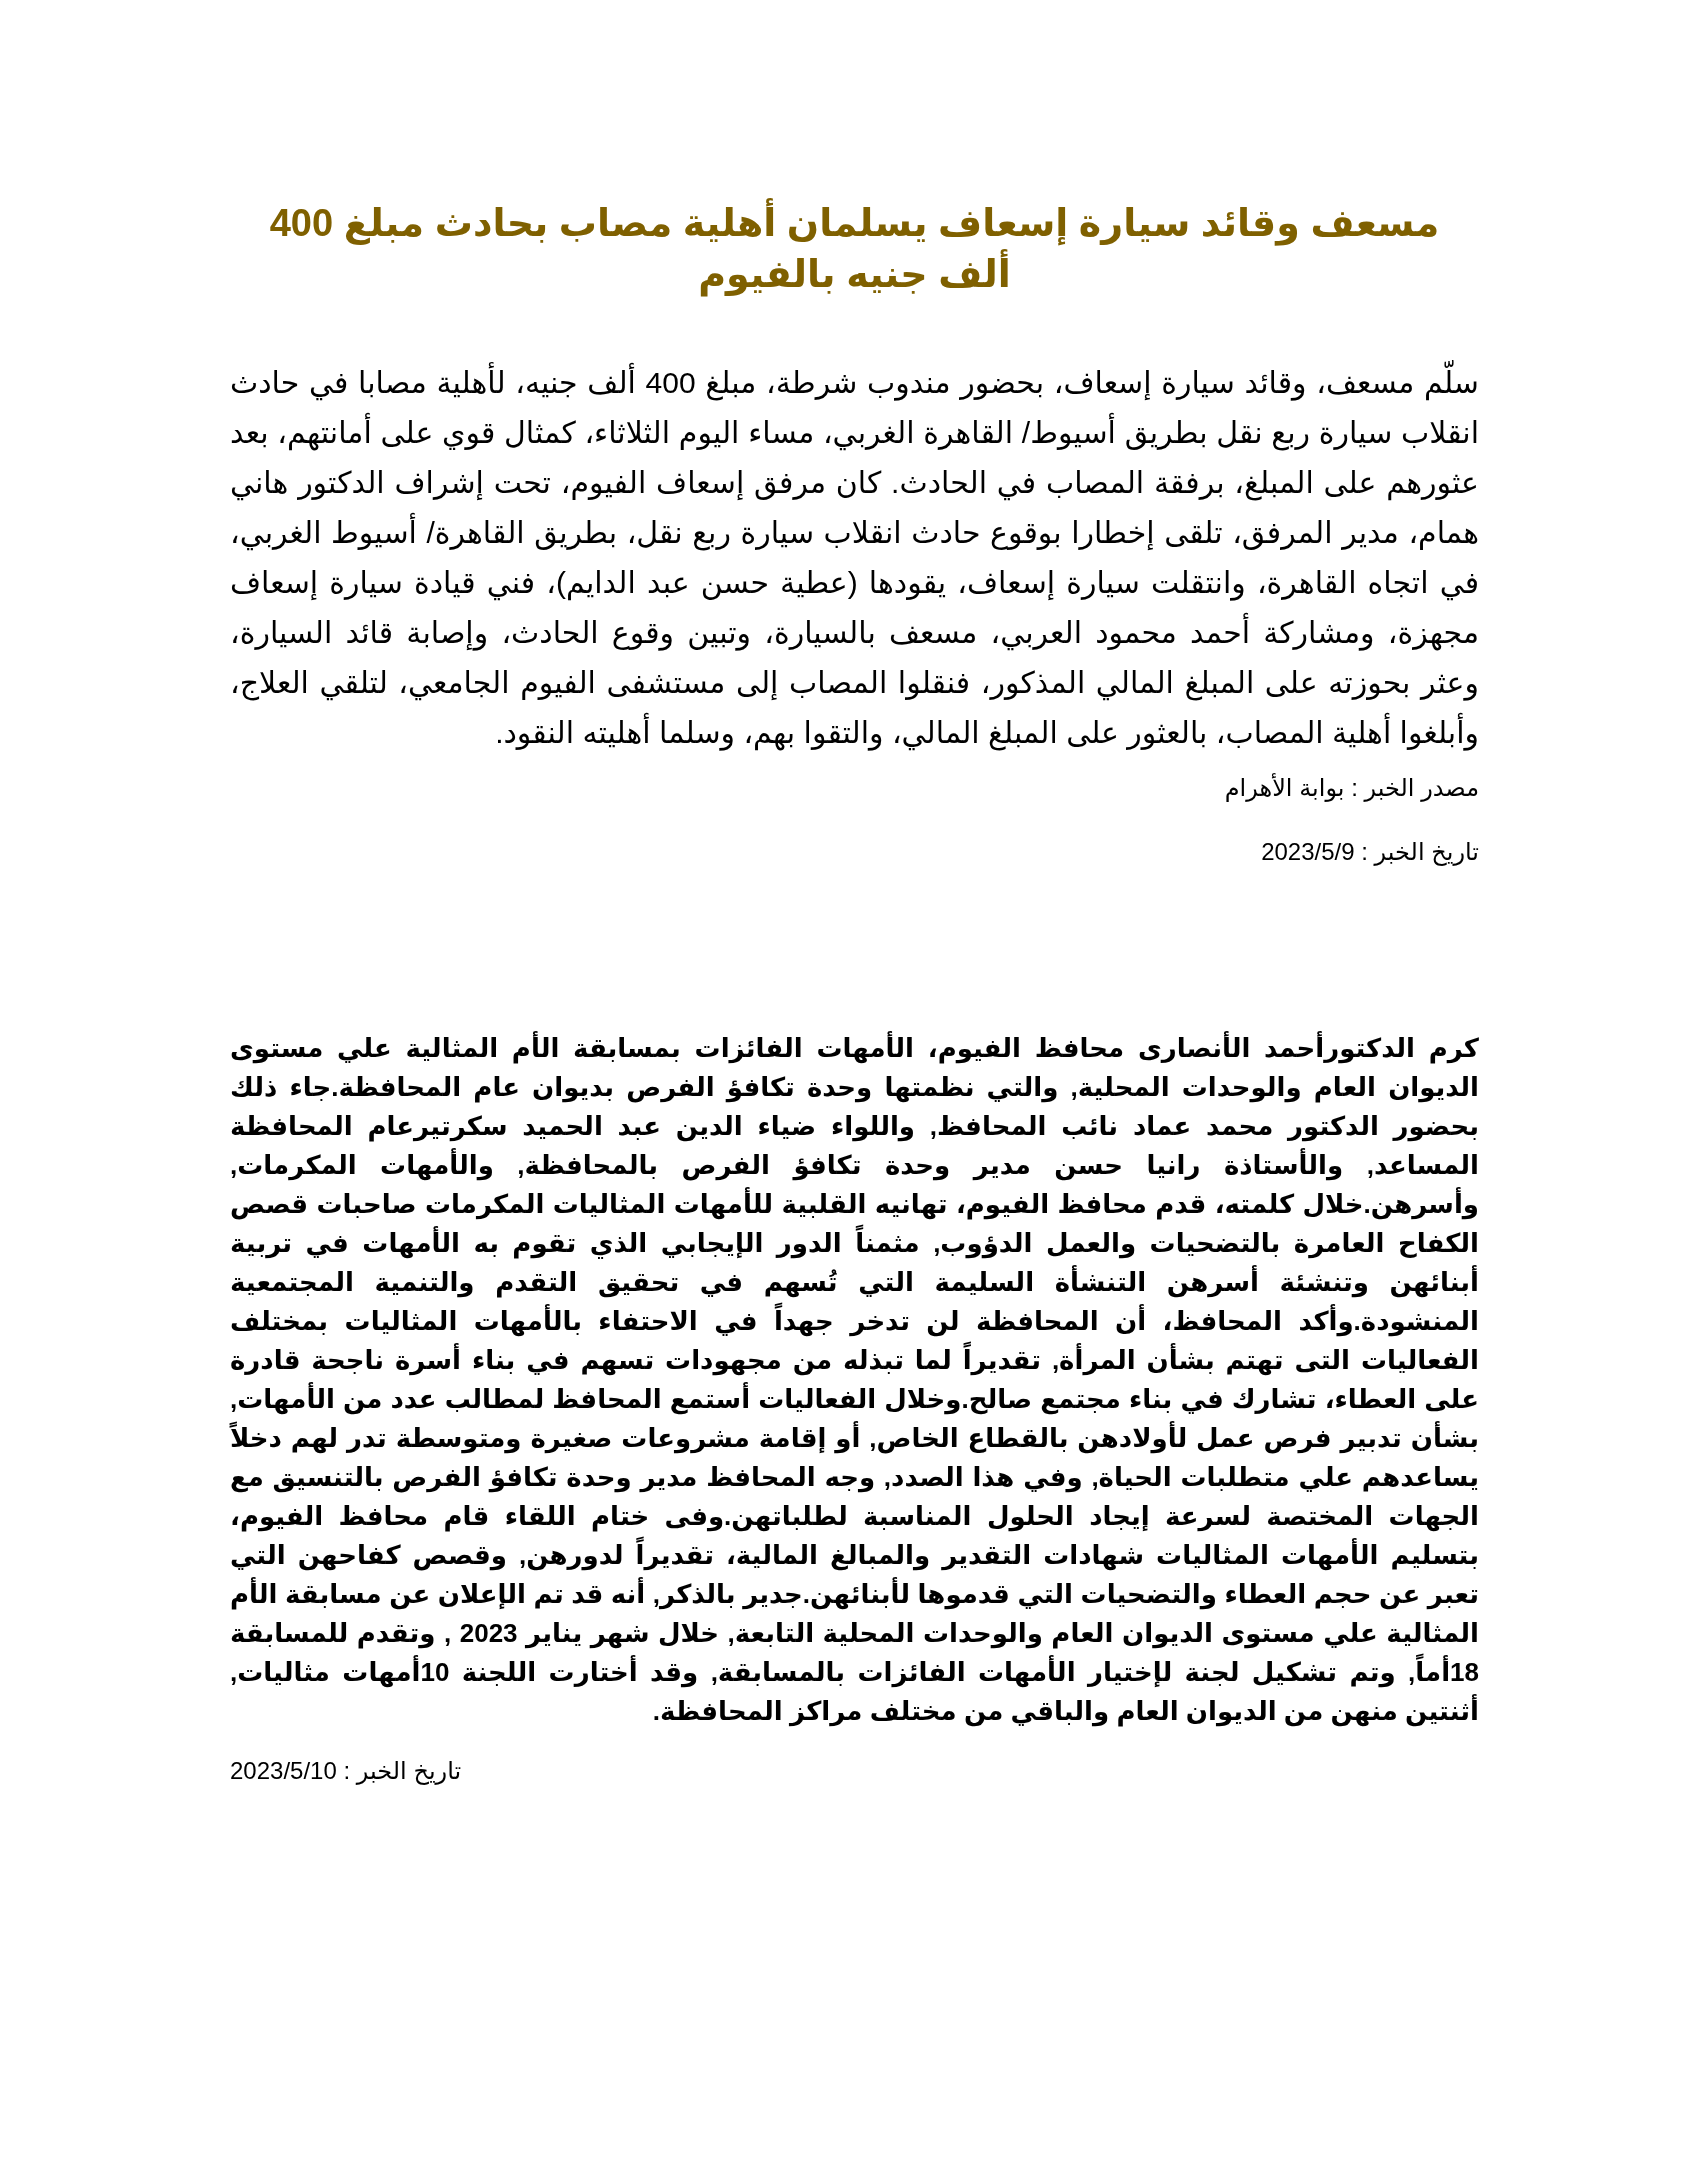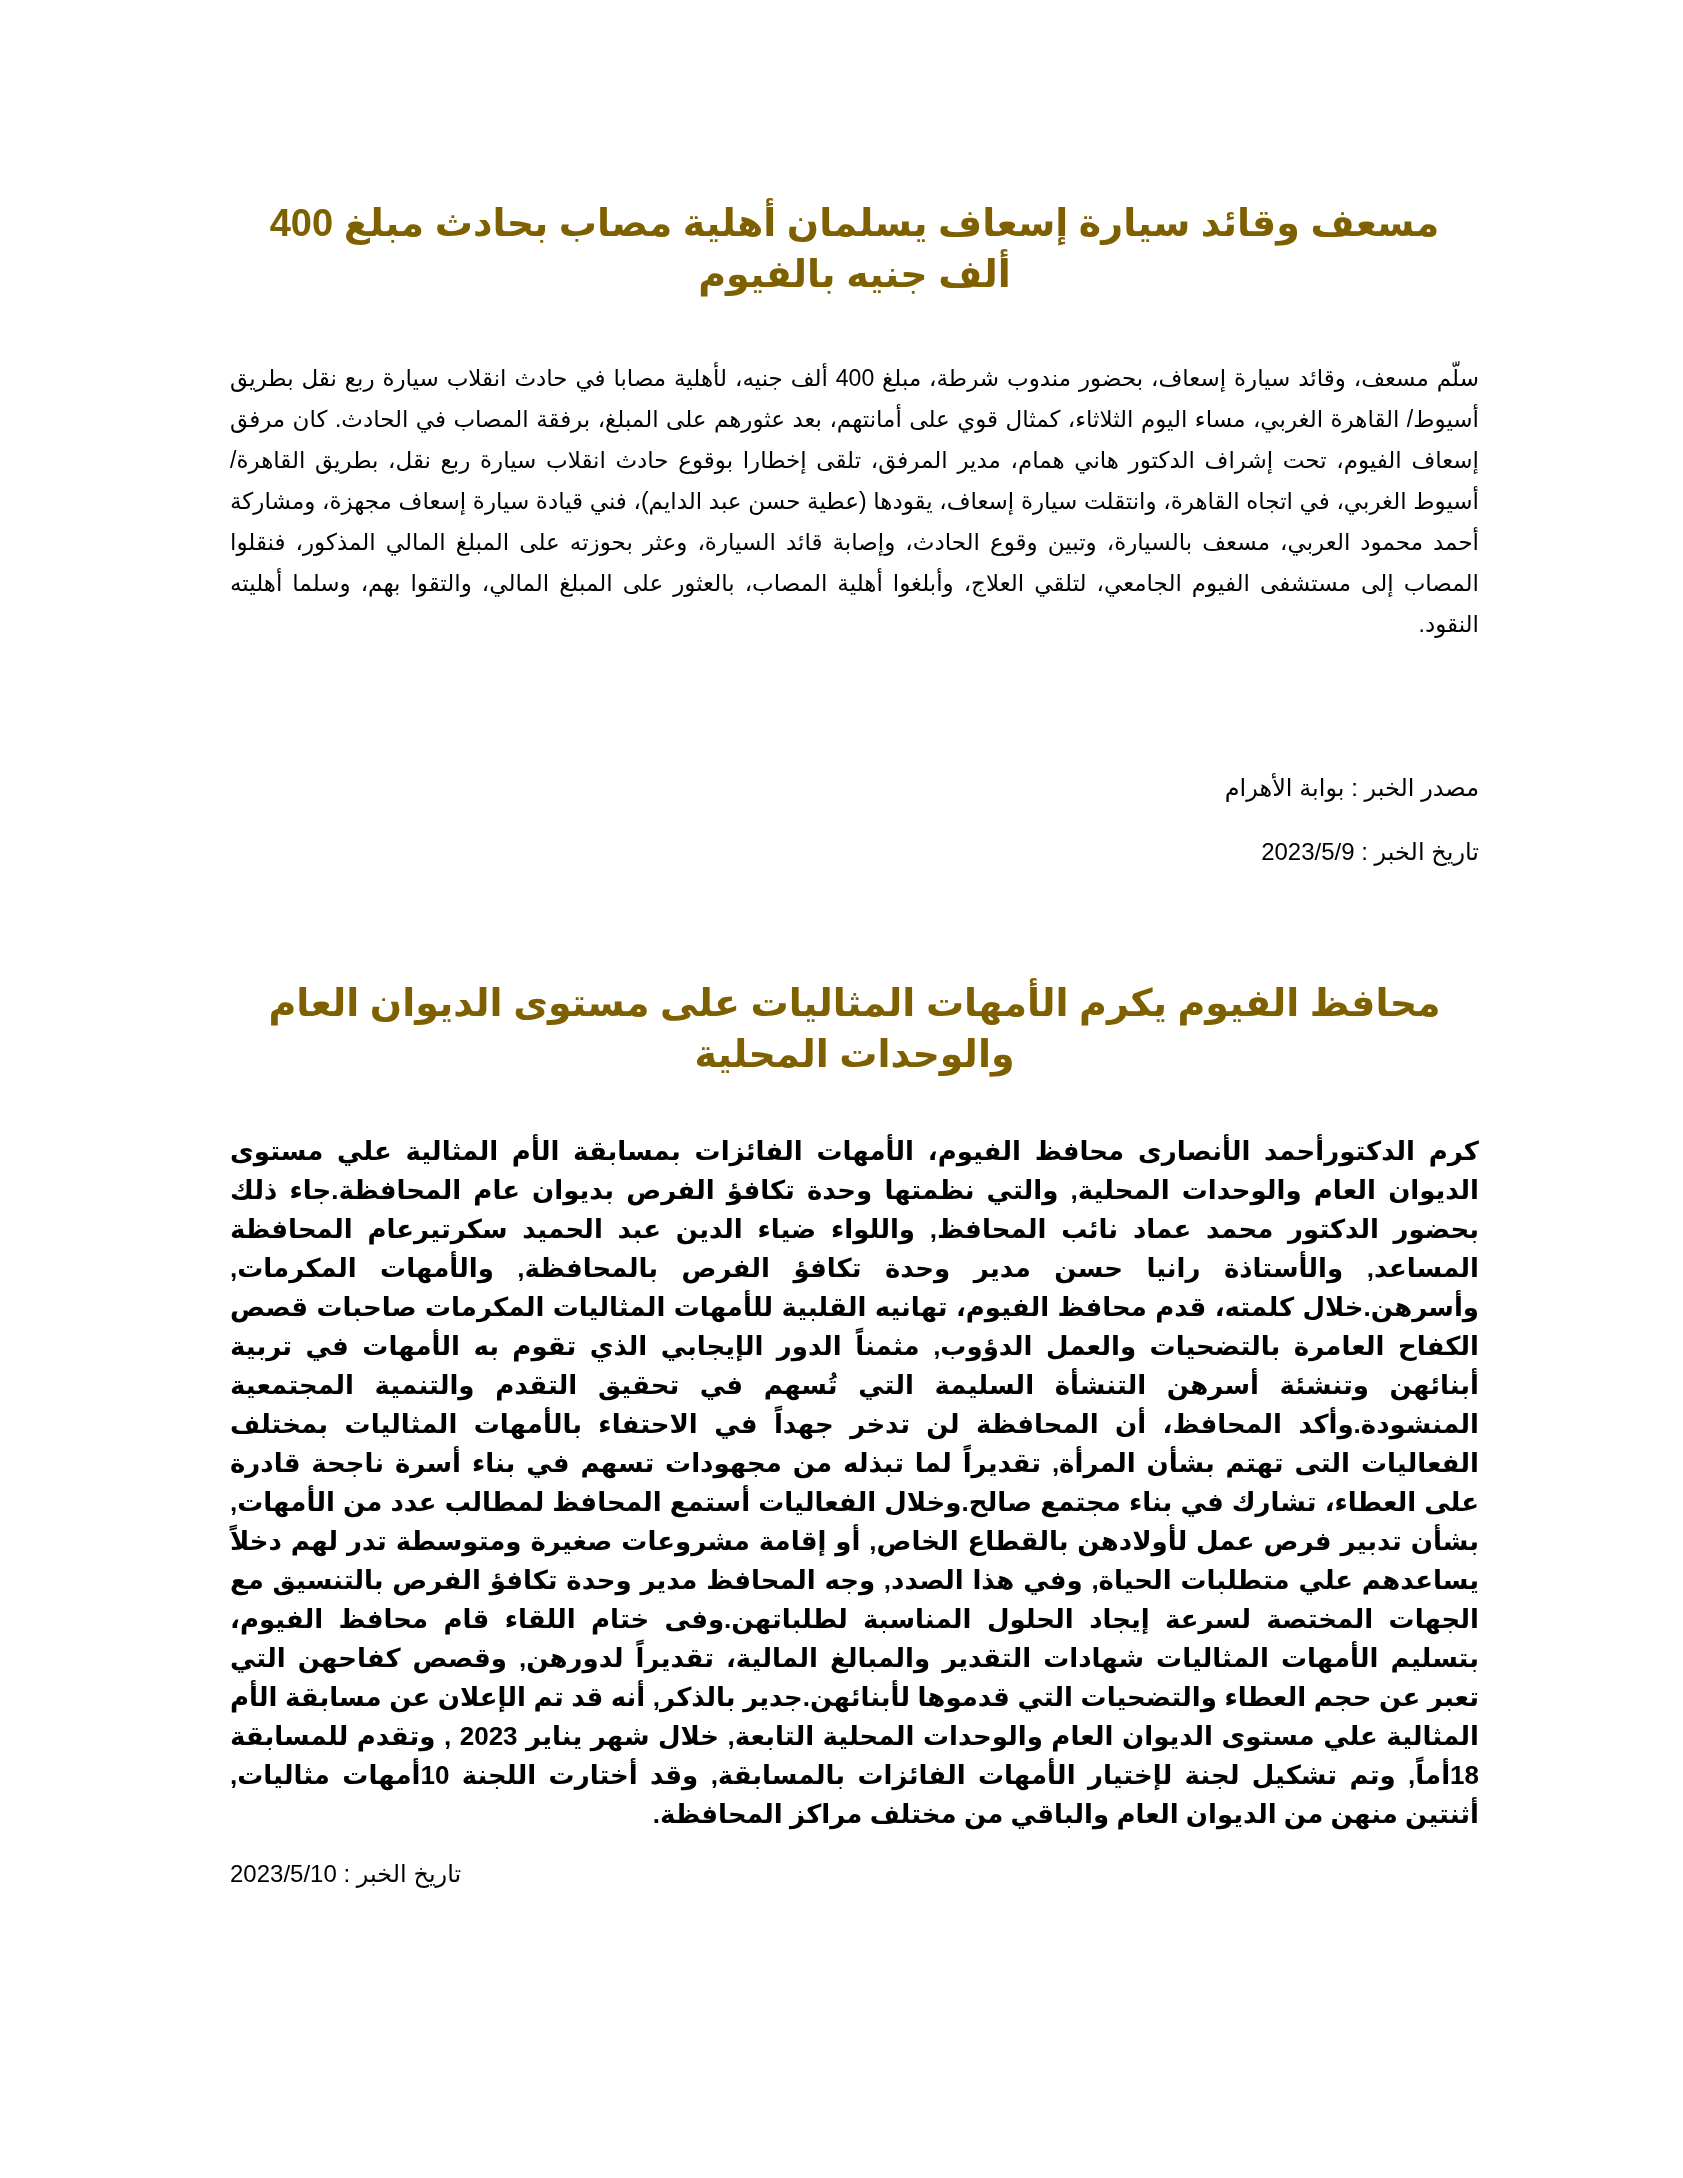--- a/index.html
+++ b/index.html
@@ -32,22 +32,22 @@
       font-weight: bold;
       font-size: 38px;
       line-height: 51px;
       text-align: center;
       color: #7f6000;
       margin: 0;
       padding: 0 20px;
       letter-spacing: -0.3px;
     }
     .body-text {
-      font-size: 23px;
-      line-height: 41px;
+      font-size: 30px;
+      line-height: 50px;
       text-align: justify;
       text-align-last: right;
       margin: 0;
       direction: rtl;
       letter-spacing: -0.2px;
     }
     .body-text.bold {
       font-weight: bold;
       font-size: 26px;
       line-height: 39px;
@@ -93,21 +93,20 @@
       <span class="meta-value">بوابة الأهرام</span>
     </p>
     <p class="meta-line date">
       <span class="meta-label">تاريخ الخبر</span>
       <span class="meta-sep">:</span>
       <span class="meta-value num">2023/5/9</span>
     </p>
   </section>
 
   <section class="article" id="article-2">
-    <h1 class="title">محافظ الفيوم يكرم الأمهات المثاليات على مستوى الديوان العام والوحدات المحلية</h1>
     <p class="body-text bold">كرم الدكتورأحمد الأنصارى محافظ الفيوم، الأمهات الفائزات بمسابقة الأم المثالية علي مستوى الديوان العام والوحدات المحلية, والتي نظمتها وحدة تكافؤ الفرص بديوان عام المحافظة.جاء ذلك بحضور الدكتور محمد عماد نائب المحافظ, واللواء ضياء الدين عبد الحميد سكرتيرعام المحافظة المساعد, والأستاذة رانيا حسن مدير وحدة تكافؤ الفرص بالمحافظة, والأمهات المكرمات, وأسرهن.خلال كلمته، قدم محافظ الفيوم، تهانيه القلبية للأمهات المثاليات المكرمات صاحبات قصص الكفاح العامرة بالتضحيات والعمل الدؤوب, مثمناً الدور الإيجابي الذي تقوم به الأمهات في تربية أبنائهن وتنشئة أسرهن التنشأة السليمة التي تُسهم في تحقيق التقدم والتنمية المجتمعية المنشودة.وأكد المحافظ، أن المحافظة لن تدخر جهداً في الاحتفاء بالأمهات المثاليات بمختلف الفعاليات التى تهتم بشأن المرأة, تقديراً لما تبذله من مجهودات تسهم في بناء أسرة ناجحة قادرة على العطاء، تشارك في بناء مجتمع صالح.وخلال الفعاليات أستمع المحافظ لمطالب عدد من الأمهات, بشأن تدبير فرص عمل لأولادهن بالقطاع الخاص, أو إقامة مشروعات صغيرة ومتوسطة تدر لهم دخلاً يساعدهم علي متطلبات الحياة, وفي هذا الصدد, وجه المحافظ مدير وحدة تكافؤ الفرص بالتنسيق مع الجهات المختصة لسرعة إيجاد الحلول المناسبة لطلباتهن.وفى ختام اللقاء قام محافظ الفيوم، بتسليم الأمهات المثاليات شهادات التقدير والمبالغ المالية، تقديراً لدورهن, وقصص كفاحهن التي تعبر عن حجم العطاء والتضحيات التي قدموها لأبنائهن.جدير بالذكر, أنه قد تم الإعلان عن مسابقة الأم المثالية علي مستوى الديوان العام والوحدات المحلية التابعة, خلال شهر يناير 2023 , وتقدم للمسابقة 18أماً, وتم تشكيل لجنة لإختيار الأمهات الفائزات بالمسابقة, وقد أختارت اللجنة 10أمهات مثاليات, أثنتين منهن من الديوان العام والباقي من مختلف مراكز المحافظة.</p>
     <p class="meta-line date">
       <span class="meta-label">تاريخ الخبر</span>
       <span class="meta-sep">:</span>
       <span class="meta-value num">2023/5/10</span>
     </p>
   </section>
 
 </div>
 

